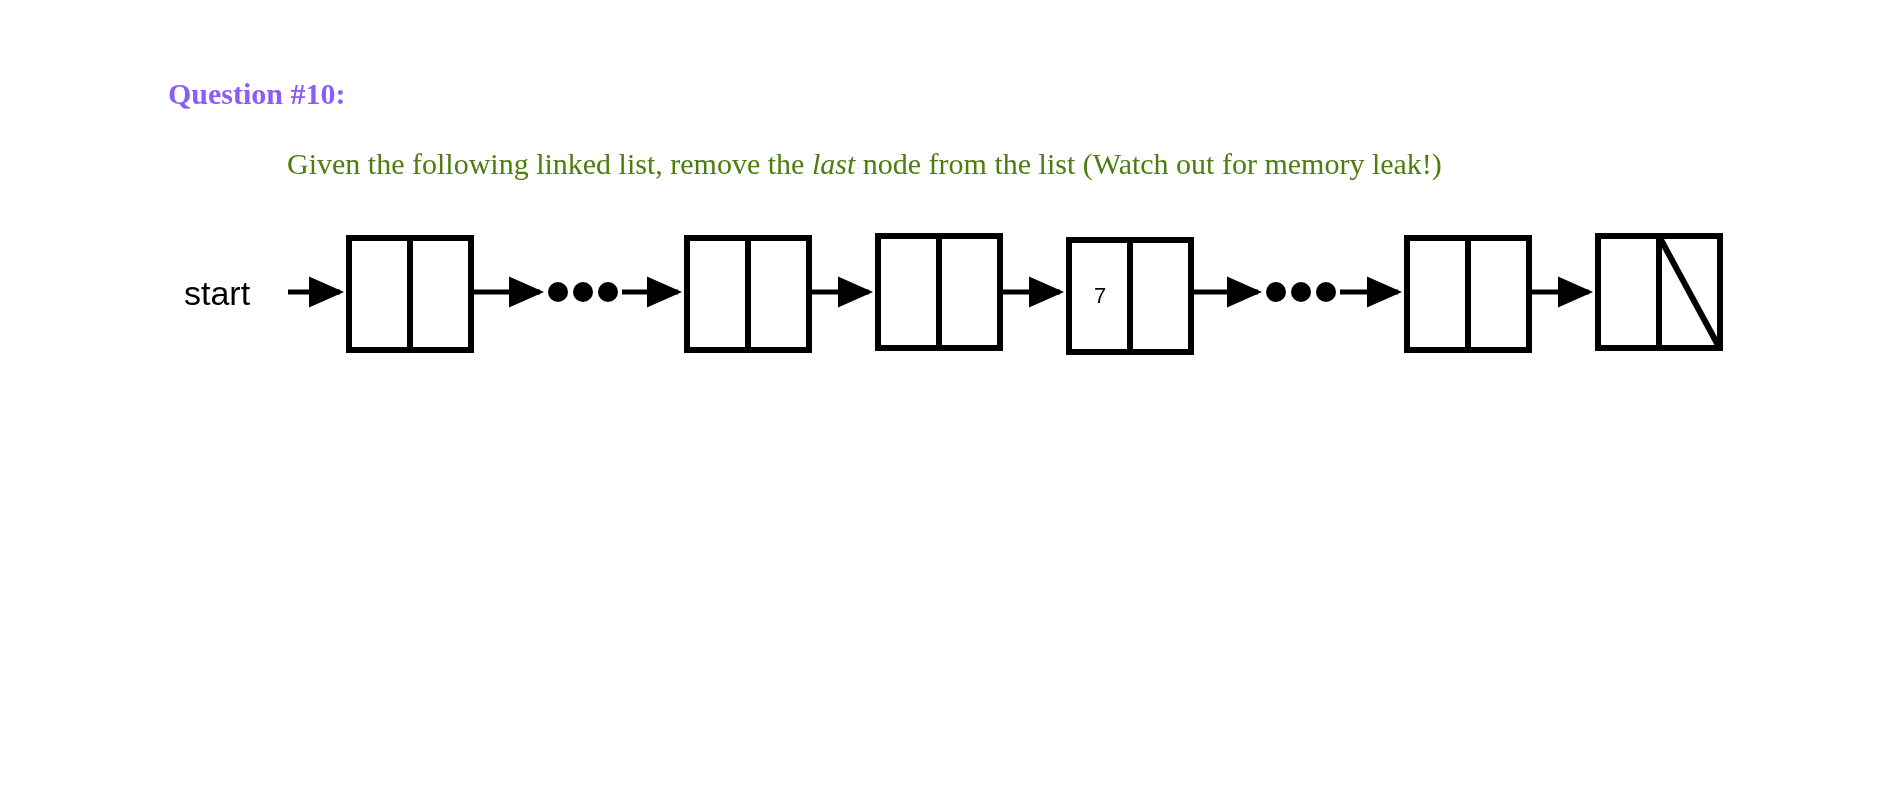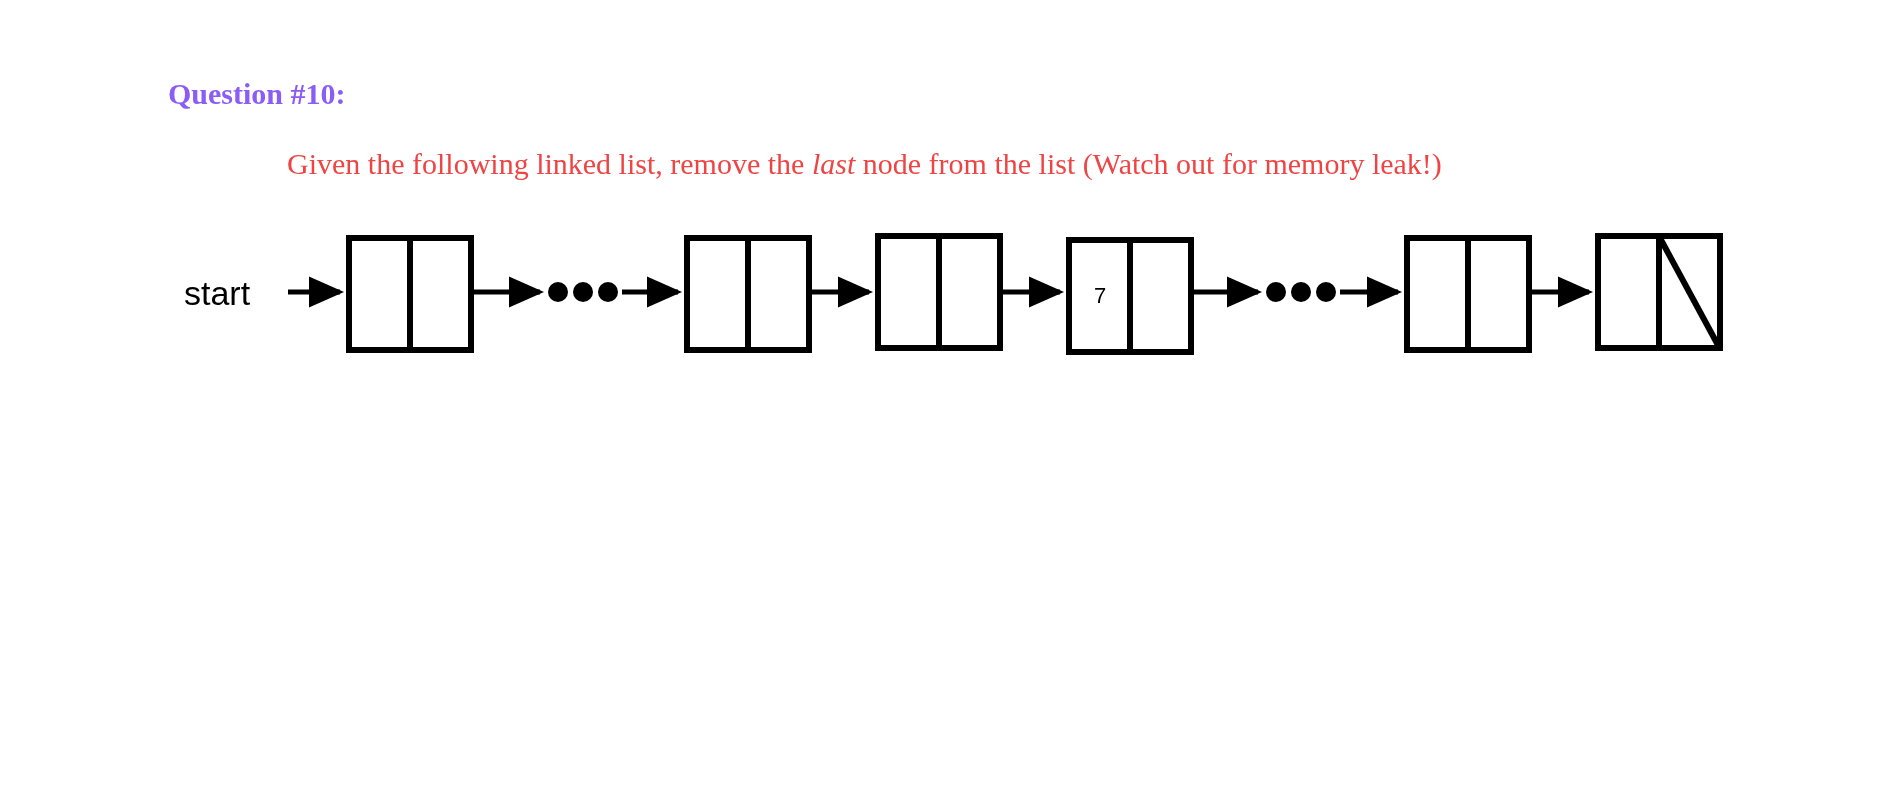--- a/index.html
+++ b/index.html
@@ -32,21 +32,21 @@
 
   
   #question-prompt {
     position: absolute;
     left: 287px;
     top: 145px;
     font-family: "Liberation Serif", serif;
     font-size: 30px;
     line-height: 1.25;
     white-space: nowrap;
-    color: #ef4444;
+    color: #4d7c0f;
   }
   #question-prompt .em {
     font-style: italic;
   }
 
   
   #linked-list-diagram {
     position: absolute;
     left: 0;
     top: 0;

